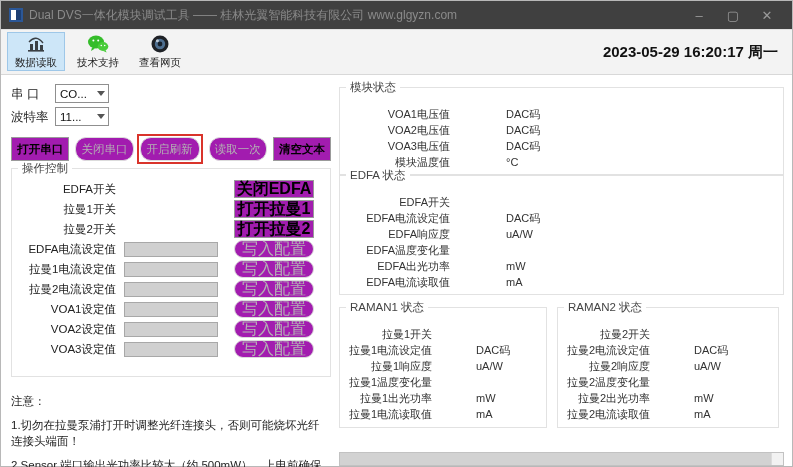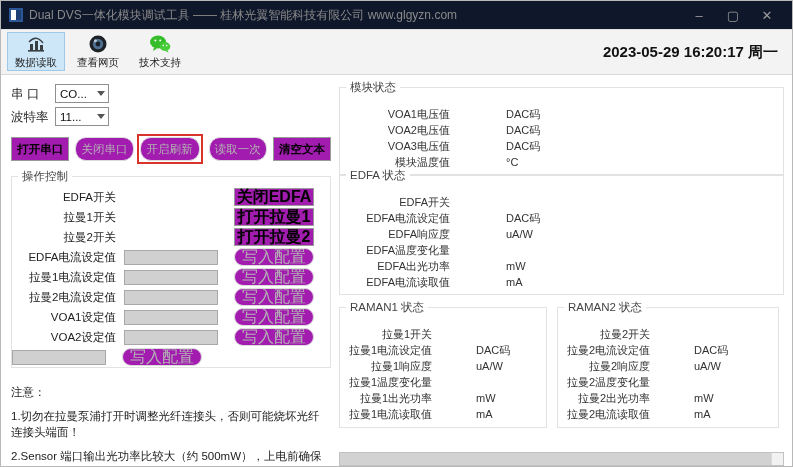--- a/index.html
+++ b/index.html
@@ -1,21 +1,21 @@
 <!DOCTYPE html>
 <html><head>
 <meta charset="utf-8">
 <style>
   * { margin:0; padding:0; box-sizing:border-box; }
   html,body { width:793px; height:467px; }
   body { font-family:"Liberation Sans","DejaVu Sans",sans-serif; background:#fff; overflow:hidden; }
   .window { width:793px; height:467px; border:1px solid #b8b8b8; background:#fff; position:relative; }
 
   
-  .titlebar { height:28px; display:flex; align-items:center; padding:0 8px; background:#0f172a; }
+  .titlebar { height:28px; display:flex; align-items:center; padding:0 8px; background:#404040; }
   .app-icon { width:14px; height:14px; margin-right:6px; flex:none; border:2px solid #2b5797; background:#fff; position:relative; }
   .app-icon::after { content:""; position:absolute; right:0; top:0; width:5px; height:10px; background:#1d3f73; }
   .title-text { font-size:12px; color:#8a8a8a; white-space:nowrap; overflow:hidden; }
   .win-controls { margin-left:auto; display:flex; align-items:center; color:#9a9a9a; }
   .win-btn { width:34px; text-align:center; font-size:13px; cursor:default; }
 
   
   .toolbar { height:46px; background:#f3f3f3; border-top:1px solid #e2e2e2; border-bottom:1px solid #d8d8d8; display:flex; align-items:flex-end; padding:2px 4px; }
   .tool-btn { width:58px; margin:1px 2px; display:flex; flex-direction:column; align-items:center; justify-content:center; border:1px solid transparent; }
   .tool-btn.active { background:#cde6f8; border:1px solid #9ec7e8; }
@@ -40,21 +40,21 @@
   .btn.w60 { width:60px; margin-right:6px; }
   .btn.enabled { color:#000; font-weight:bold; border-color:#9a9a9a; }
   .btn.disabled { color:#b3b3b3; border-color:#dcdcdc; font-weight:normal;border-radius:11px; }
   .red-wrap { border:2px solid #d9342b; padding:1px; margin-right:6px; margin-left:-3px; }
   .red-wrap .btn { margin-right:0; }
 
   
   .groupbox { position:relative; border:1px solid #e2e2e2; }
   .groupbox > .legend { position:absolute; top:-8px; left:6px; background:#fff; padding:0 4px; font-size:11.5px; color:#444; white-space:nowrap; }
 
-  .ctl-group { width:320px; margin-top:12px; padding:10px 4px 0 0; }
+  .ctl-group { width:320px; margin-top:4px; padding:10px 4px 17px 0; }
   .ctl-row { display:flex; align-items:center; height:20px; }
   .ctl-label { width:112px; flex:none; text-align:right; font-size:11.5px; color:#222; padding-right:8px; white-space:nowrap; }
   .ctl-input-slot { width:96px; flex:none; margin-right:14px; }
   .ctl-input { width:94px; height:15px; background:#d0d0d0; border:1px solid #a8a8a8; }
   .ctl-btn { width:80px; height:18px; font-size:16px; }
 
   
   .notes { margin-top:16px; width:312px; font-size:11.5px; color:#1d1d1d; }
   .notes p { margin-top:7px; line-height:1.45; }
 
@@ -96,47 +96,47 @@
       <span class="tool-icon">
         <svg width="20" height="20" viewBox="0 0 20 20">
           <rect x="2" y="16" width="16" height="1.6" fill="#3a3f44"></rect>
           <rect x="4" y="10" width="3" height="6" fill="#3a3f44"></rect>
           <rect x="9" y="7" width="3" height="9" fill="#3a3f44"></rect>
           <rect x="14" y="11" width="3" height="5" fill="#3a3f44"></rect>
           <path d="M3 8 Q10 0 17 9" stroke="#3a3f44" stroke-width="1.4" fill="none"></path>
         </svg>
       </span>
       <span class="tb-label">数据读取</span>
-    </div>
-    <div class="tool-btn">
-      <span class="tool-icon">
-        <svg width="20" height="20" viewBox="0 0 20 20">
-          <circle cx="10" cy="10" r="8.5" fill="#1e2126"></circle>
-          <circle cx="10" cy="10" r="5.2" fill="#4e6f90"></circle>
-          <circle cx="10" cy="10" r="2.4" fill="#17202b"></circle>
-          <circle cx="7.4" cy="6.8" r="1.5" fill="#cfd8e2" opacity="0.85"></circle>
-        </svg>
-      </span>
-      <span class="tb-label">查看网页</span>
     </div>
     <div class="tool-btn">
       <span class="tool-icon">
         <svg width="22" height="20" viewBox="0 0 22 20">
           <ellipse cx="9" cy="8" rx="8" ry="6.5" fill="#35bd2a"></ellipse>
           <circle cx="6.4" cy="6.6" r="1" fill="#fff"></circle>
           <circle cx="11.2" cy="6.6" r="1" fill="#fff"></circle>
           <path d="M5 13.5 L4 17 L8 14.5 Z" fill="#35bd2a"></path>
           <ellipse cx="16" cy="12.5" rx="5.3" ry="4.4" fill="#49cc3a"></ellipse>
           <circle cx="14.3" cy="11.5" r="0.8" fill="#fff"></circle>
           <circle cx="17.7" cy="11.5" r="0.8" fill="#fff"></circle>
           <path d="M18.5 16 L19.6 18.6 L15.8 16.8 Z" fill="#49cc3a"></path>
         </svg>
       </span>
       <span class="tb-label">技术支持</span>
     </div>
+    <div class="tool-btn">
+      <span class="tool-icon">
+        <svg width="20" height="20" viewBox="0 0 20 20">
+          <circle cx="10" cy="10" r="8.5" fill="#1e2126"></circle>
+          <circle cx="10" cy="10" r="5.2" fill="#4e6f90"></circle>
+          <circle cx="10" cy="10" r="2.4" fill="#17202b"></circle>
+          <circle cx="7.4" cy="6.8" r="1.5" fill="#cfd8e2" opacity="0.85"></circle>
+        </svg>
+      </span>
+      <span class="tb-label">查看网页</span>
+    </div>
     <div class="datetime">2023-05-29 16:20:17 周一</div>
   </div>
 
   <div class="main">
 
     <div class="left-panel">
 
       <div class="serial-row">
         <span class="serial-label">串 口</span>
         <div class="combo">
@@ -200,20 +200,21 @@
           <span class="ctl-label">VOA1设定值</span>
           <span class="ctl-input-slot"><input class="ctl-input" value="" style=""></span>
           <button class="btn ctl-btn disabled">写入配置</button>
         </div>
         <div class="ctl-row">
           <span class="ctl-label">VOA2设定值</span>
           <span class="ctl-input-slot"><input class="ctl-input" value="" style=""></span>
           <button class="btn ctl-btn disabled">写入配置</button>
         </div>
         <div class="ctl-row">
+          <span class="ctl-label">VOA3设定值</span>
           <span class="ctl-input-slot"><input class="ctl-input" value="" style=""></span>
           <button class="btn ctl-btn disabled">写入配置</button>
         </div>
       </div>
 
       <div class="notes">
         <p>注意：</p>
         <p>1.切勿在拉曼泵浦打开时调整光纤连接头，否则可能烧坏光纤连接头端面！</p>
         <p>2.Sensor 端口输出光功率比较大（约 500mW），上电前确保 Sensor 端口接上传感光纤或者接上法兰进行衰减，千万不要用眼睛直视该端口！</p>
       </div>

